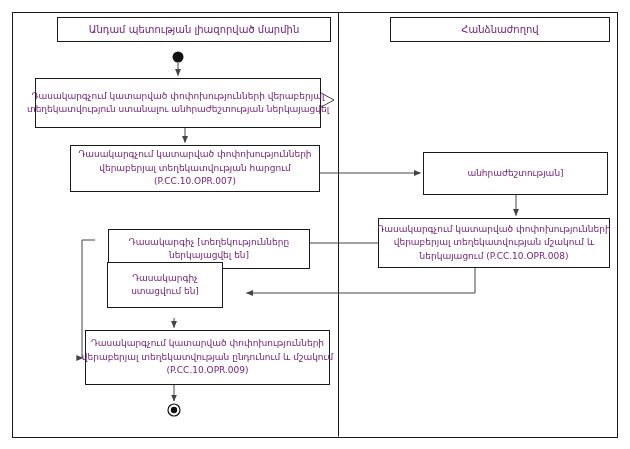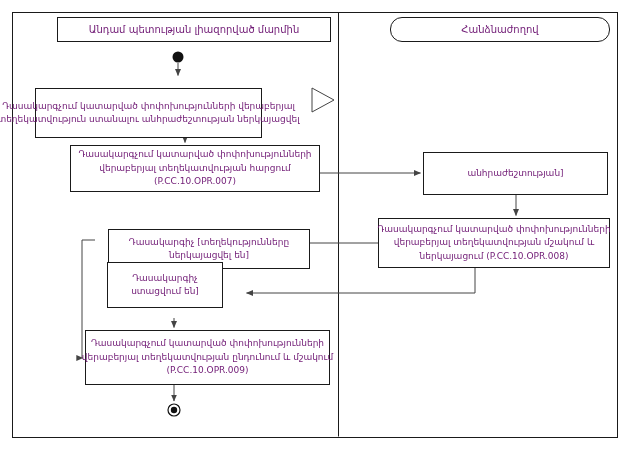--- a/index.html
+++ b/index.html
@@ -58,25 +58,25 @@
 
     <circle cx="174" cy="410" r="6" fill="#fff" stroke="#111" stroke-width="1.2"></circle>
     <circle cx="174" cy="410" r="3.2" fill="#111"></circle>
   </svg>
 
   <div class="frame" style="left:12px;top:12px;width:604px;height:424px;"></div>
 
   <div class="lane-header" style="left:57px;top:17px;width:272px;height:23px;">
     <span>Անդամ պետության լիազորված մարմին</span>
   </div>
-  <div class="lane-header" style="left:390px;top:17px;width:218px;height:23px;border-radius:12px;">
+  <div class="lane-header" style="left:390px;top:17px;width:218px;height:23px;">
     <span>Հանձնաժողով</span>
   </div>
 
-  <div class="node" style="left:35px;top:88px;width:227px;height:50px;">
+  <div class="node" style="left:35px;top:78px;width:286px;height:50px;">
     <span>Դասակարգչում կատարված փոփոխությունների վերաբերյալ</span>
     <span>տեղեկատվություն ստանալու անհրաժեշտության ներկայացվել</span>
   </div>
 
   <div class="node" style="left:70px;top:145px;width:250px;height:47px;">
     <span>Դասակարգչում կատարված փոփոխությունների</span>
     <span>վերաբերյալ տեղեկատվության հարցում</span>
     <span>(P.CC.10.OPR.007)</span>
   </div>
 

